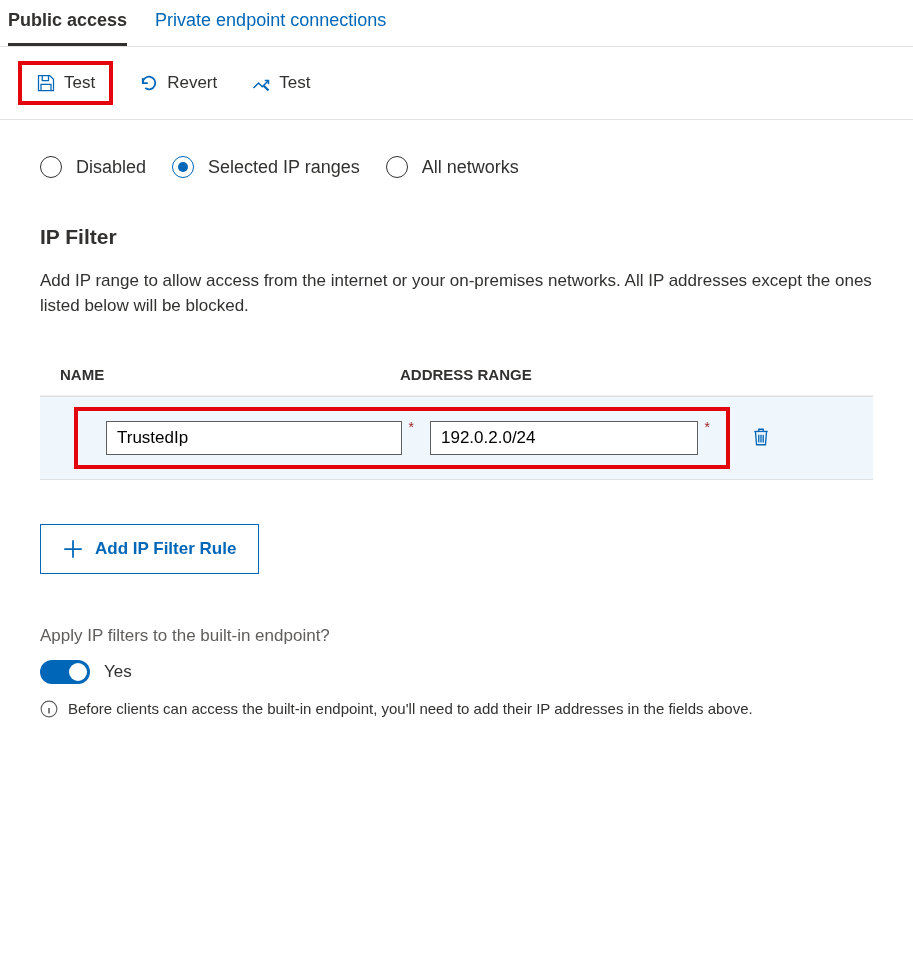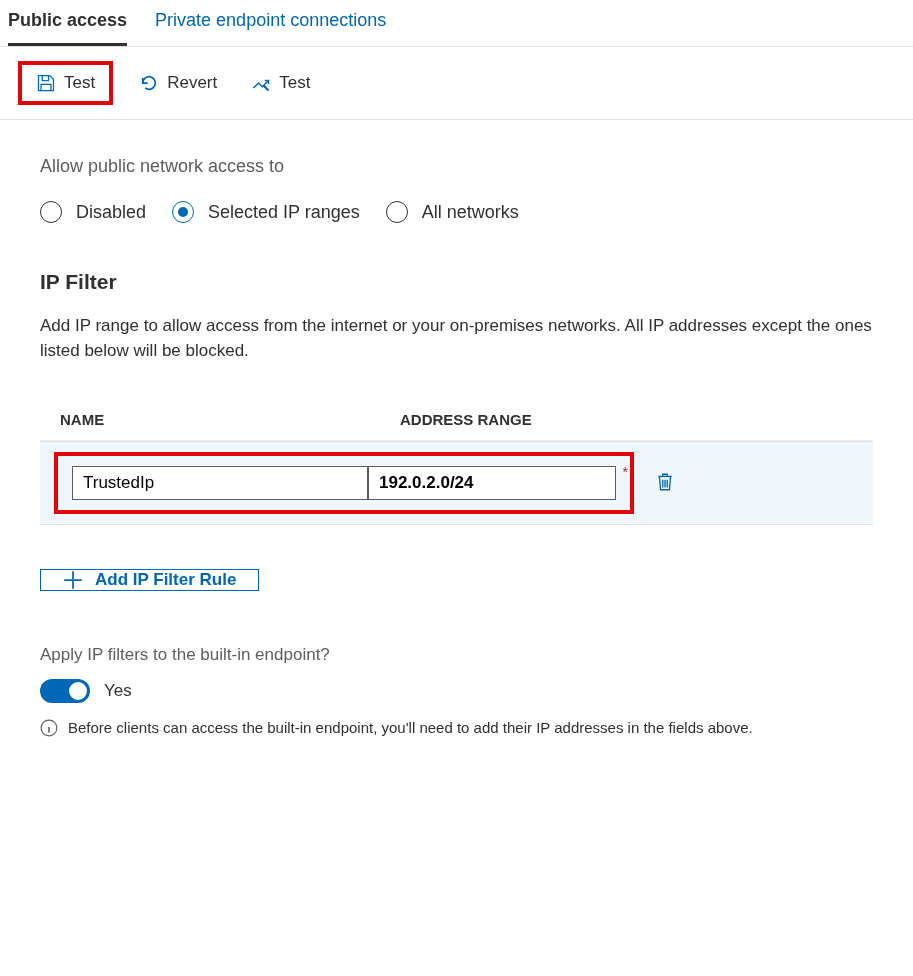--- a/index.html
+++ b/index.html
@@ -107,53 +107,55 @@
     .row-wrap {
       background: #eff6fc;
       border-top: 1px solid #e1e1e1;
       border-bottom: 1px solid #e1e1e1;
       padding: 10px 14px;
       display: flex;
       align-items: center;
     }
     .row-highlight {
       border: 4px solid #e3050c;
-      padding: 10px 14px;
-      display: flex;
+      padding: 10px 28px;
+      display: flex;
+      gap: 28px;
       flex: 0 0 auto;
+      margin-left: 20px;
     }
     .input-wrap { position: relative; }
     .txt-input {
       border: 1px solid #605e5c;
       padding: 6px 10px;
       font-size: 17px;
       font-family: inherit;
       background: #fff;
     }
     .input-name { width: 296px; }
-    .input-addr { width: 248px; font-weight: bold; }
+    .input-addr { width: 268px; }
     .req-star {
       position: absolute;
       top: -2px;
       right: -12px;
       color: #a4262c;
       font-size: 14px;
     }
     .trash-btn {
       margin-left: 22px;
       color: #0067b8;
       cursor: pointer;
     }
     .add-btn {
       margin-top: 44px;
       border: 1px solid #0067b8;
       color: #0067b8;
       font-size: 17px;
       font-weight: 600;
-      padding: 0 22px;
+      padding: 14px 22px;
       display: inline-flex;
       align-items: center;
       gap: 12px;
       cursor: pointer;
       background: #fff;
     }
     .plus-svg { width: 20px; height: 20px; }
     .built-in {
       margin-top: 52px;
     }
@@ -214,21 +216,20 @@
       <path d="M2 12l4-4 3 3 5-5"></path>
         <path d="M11 6l3 0 0 3" fill="none"></path>
         <path d="M10 10l4 4" stroke-width="1.8"></path>
     </svg>
     <span>Test</span>
   </div>
 </div>
 
 <div class="content">
 
-  <div class="section-label">Allow public network access to</div>
 
   <div class="radio-group">
     <div class="radio-item">
       <div class="radio-circle"></div>
       <span class="radio-label">Disabled</span>
     </div>
     <div class="radio-item">
       <div class="radio-circle selected">
         <div class="radio-dot"></div>
       </div>

